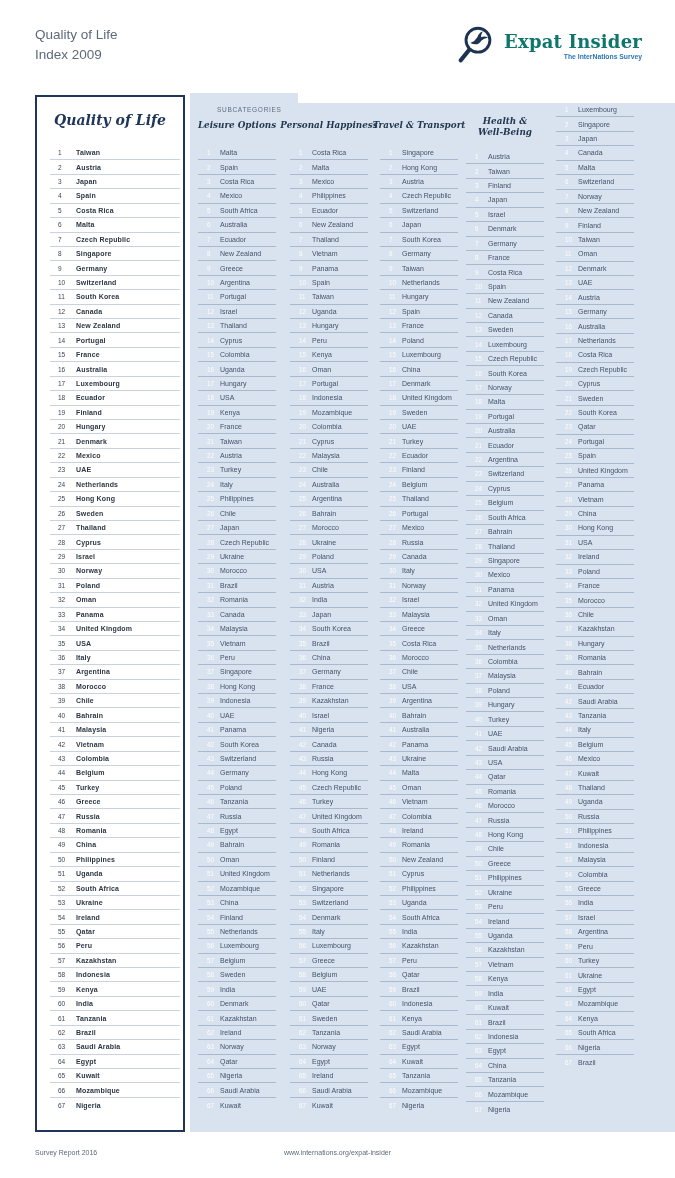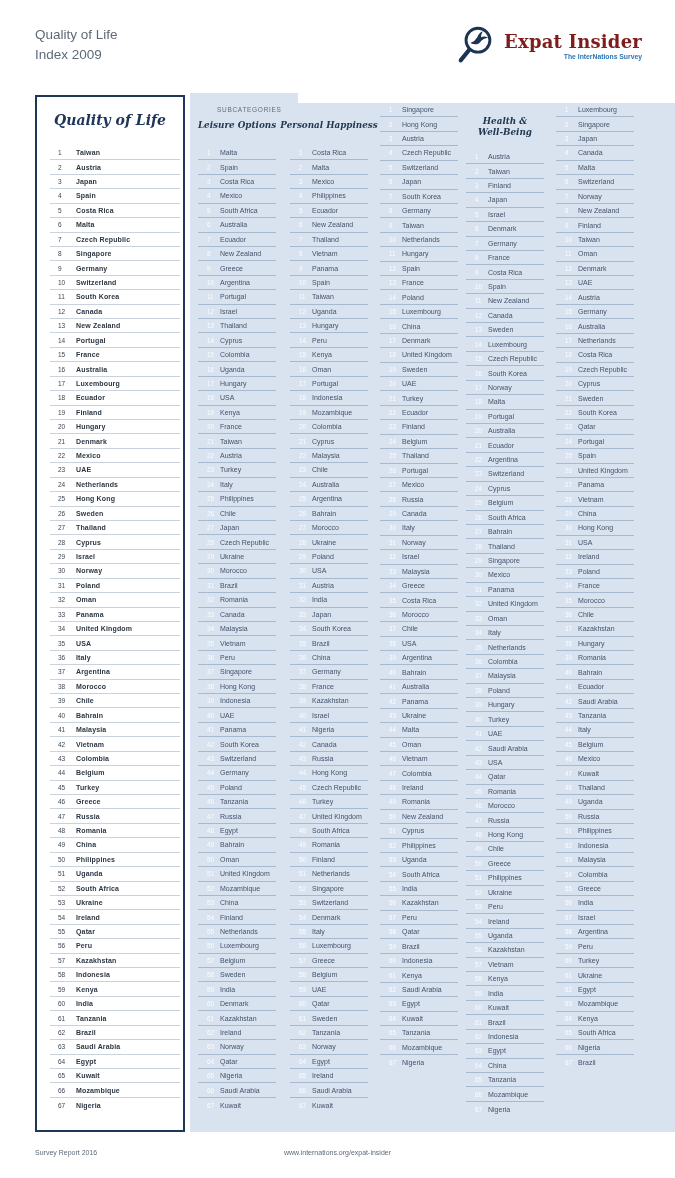--- a/index.html
+++ b/index.html
@@ -4,21 +4,21 @@
 <style>
   * { margin:0; padding:0; box-sizing:border-box; }
   html,body { background:#ffffff; }
   body { font-family:"Liberation Sans",sans-serif; }
   .page { position:relative; width:675px; height:1178px; background:#ffffff; overflow:hidden; }
 
   
   .doc-title { position:absolute; left:35px; top:25px; font-size:13.5px; color:#5d6a78; line-height:1.5; }
   .logo { position:absolute; right:33px; top:26px; display:flex; align-items:flex-start; }
   .logo svg { width:42px; height:42px; margin-right:6px; margin-top:-2px; }
-  .logo-title { font-family:"DejaVu Serif",serif; font-weight:bold; font-size:18px; color:#7f1d1d; letter-spacing:0.2px; line-height:1.1; margin-top:6px;}
+  .logo-title { font-family:"DejaVu Serif",serif; font-weight:bold; font-size:18px; color:#0f766e; letter-spacing:0.2px; line-height:1.1; margin-top:6px;}
   .logo-sub { font-size:6.8px; font-weight:bold; color:#2e75b5; text-align:right; margin-top:1px; }
 
   
   .main-box { position:absolute; left:35px; top:95px; width:150px; height:1037px; background:#ffffff; border:2px solid #20355a; }
   .main-title { margin-top:15px; text-align:center; font-family:"DejaVu Serif",serif; font-style:italic; font-weight:bold; font-size:14px; color:#20355a; }
   .main-rows { position:absolute; left:13px; right:3px; top:49px; }
 
   .row { height:14.43px; display:flex; align-items:center; border-bottom:1px solid #c9d2dd; }
   .main-rows .row:last-child { border-bottom:none; }
   .main-rows .rank { width:26px; padding-left:8px; font-size:6.5px; color:#3c4654; }
@@ -886,20 +886,21 @@
             <span class="country">Saudi Arabia</span>
           </div>
           <div class="row">
             <span class="rank">67</span>
             <span class="country">Kuwait</span>
           </div>
         </div>
     </div>
 
     <div class="subcol c2">
+      <div class="subhead">Travel &amp; Transport</div>
       <div class="sub-rows">
           <div class="row">
             <span class="rank">1</span>
             <span class="country">Singapore</span>
           </div>
           <div class="row">
             <span class="rank">2</span>
             <span class="country">Hong Kong</span>
           </div>
           <div class="row">

